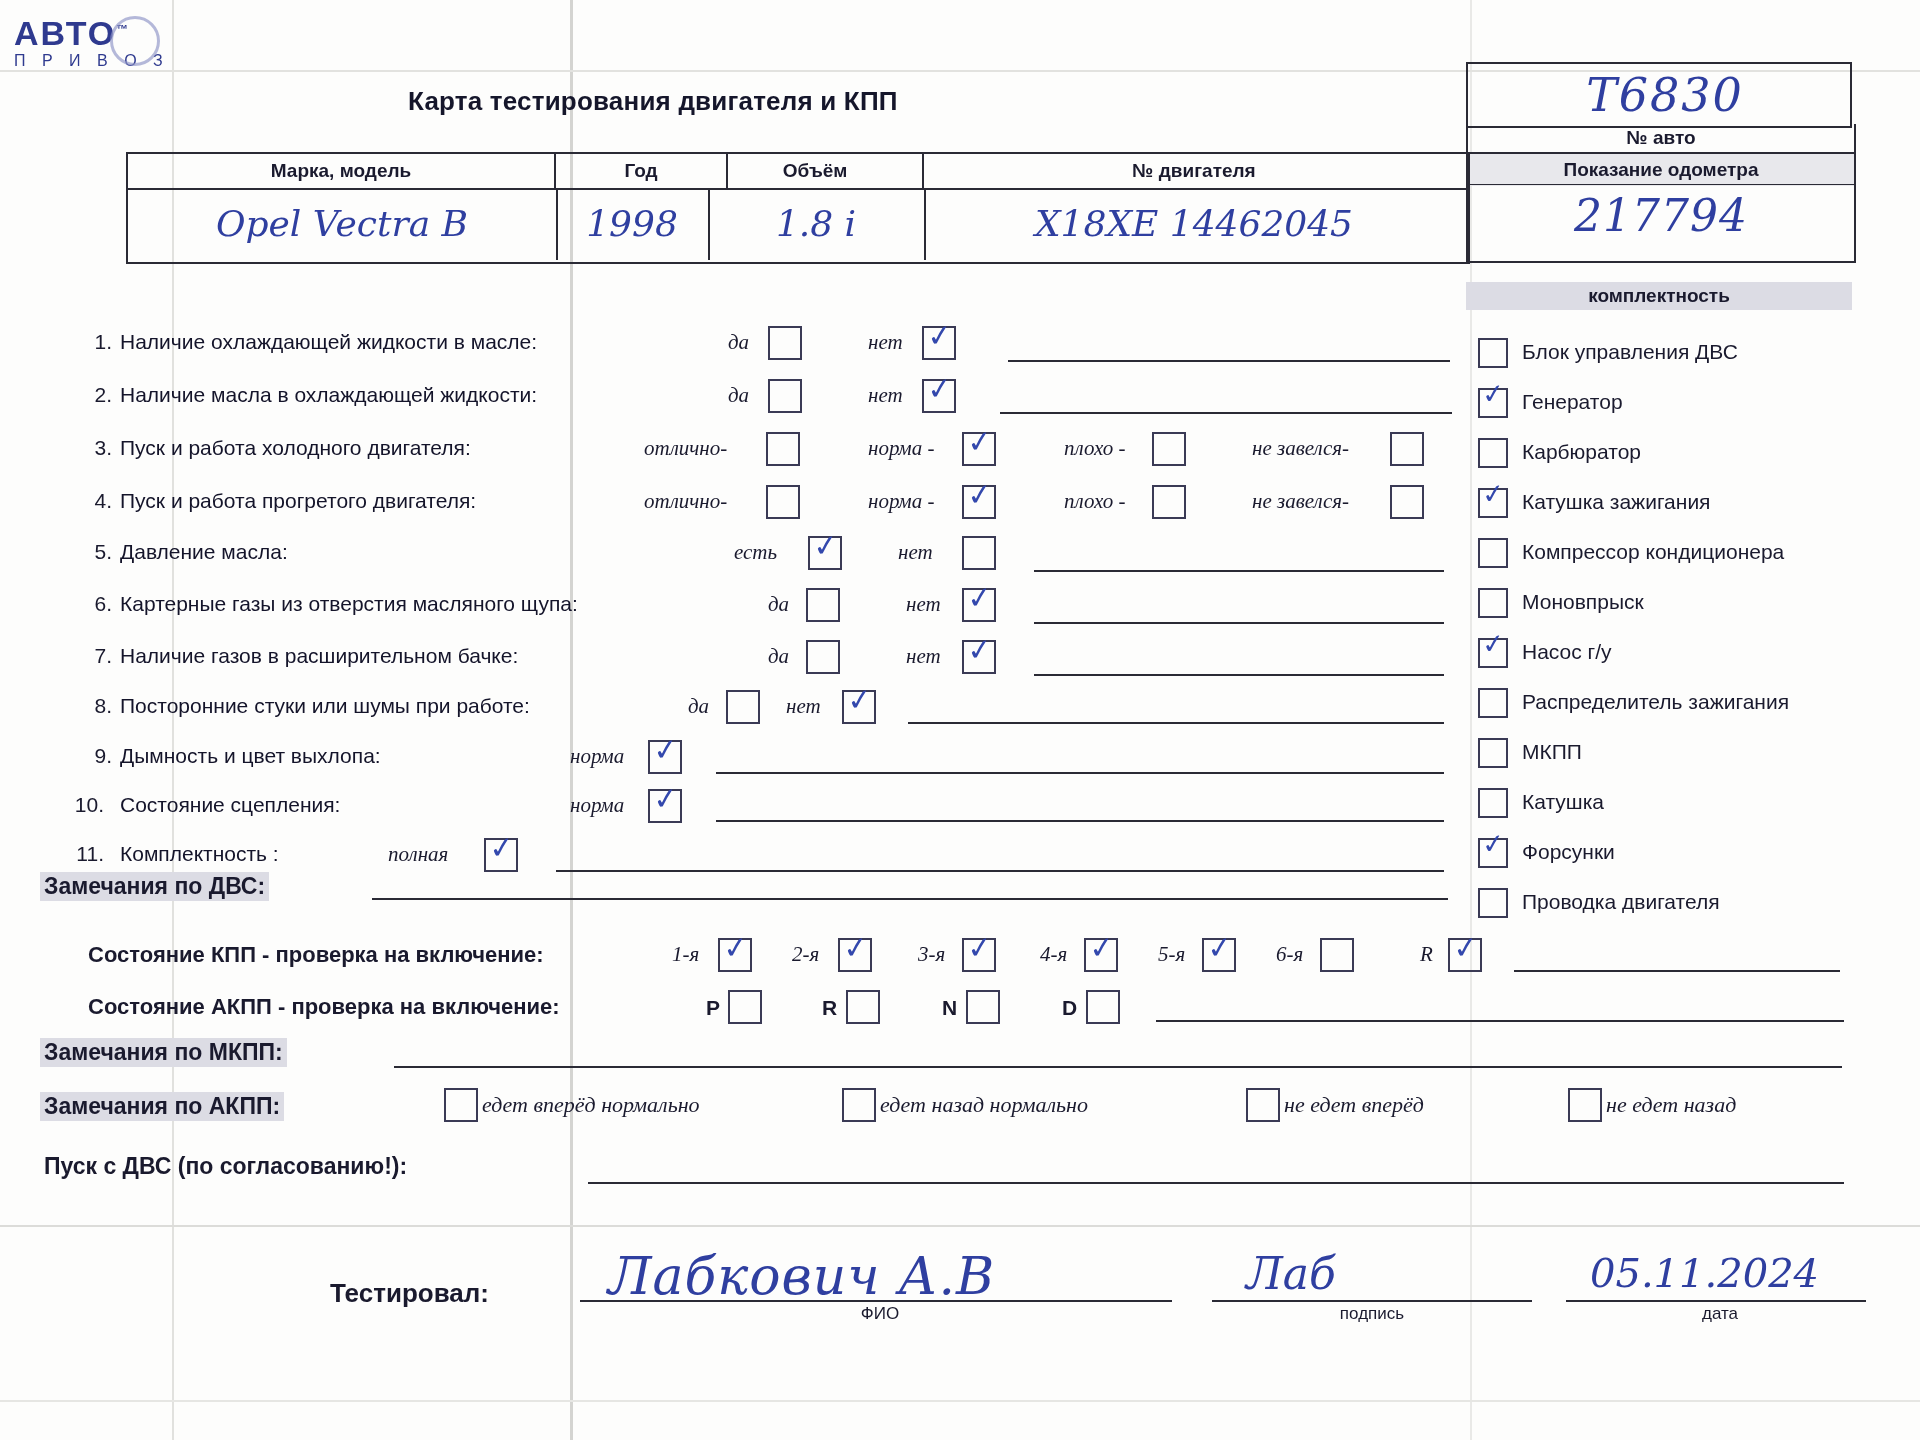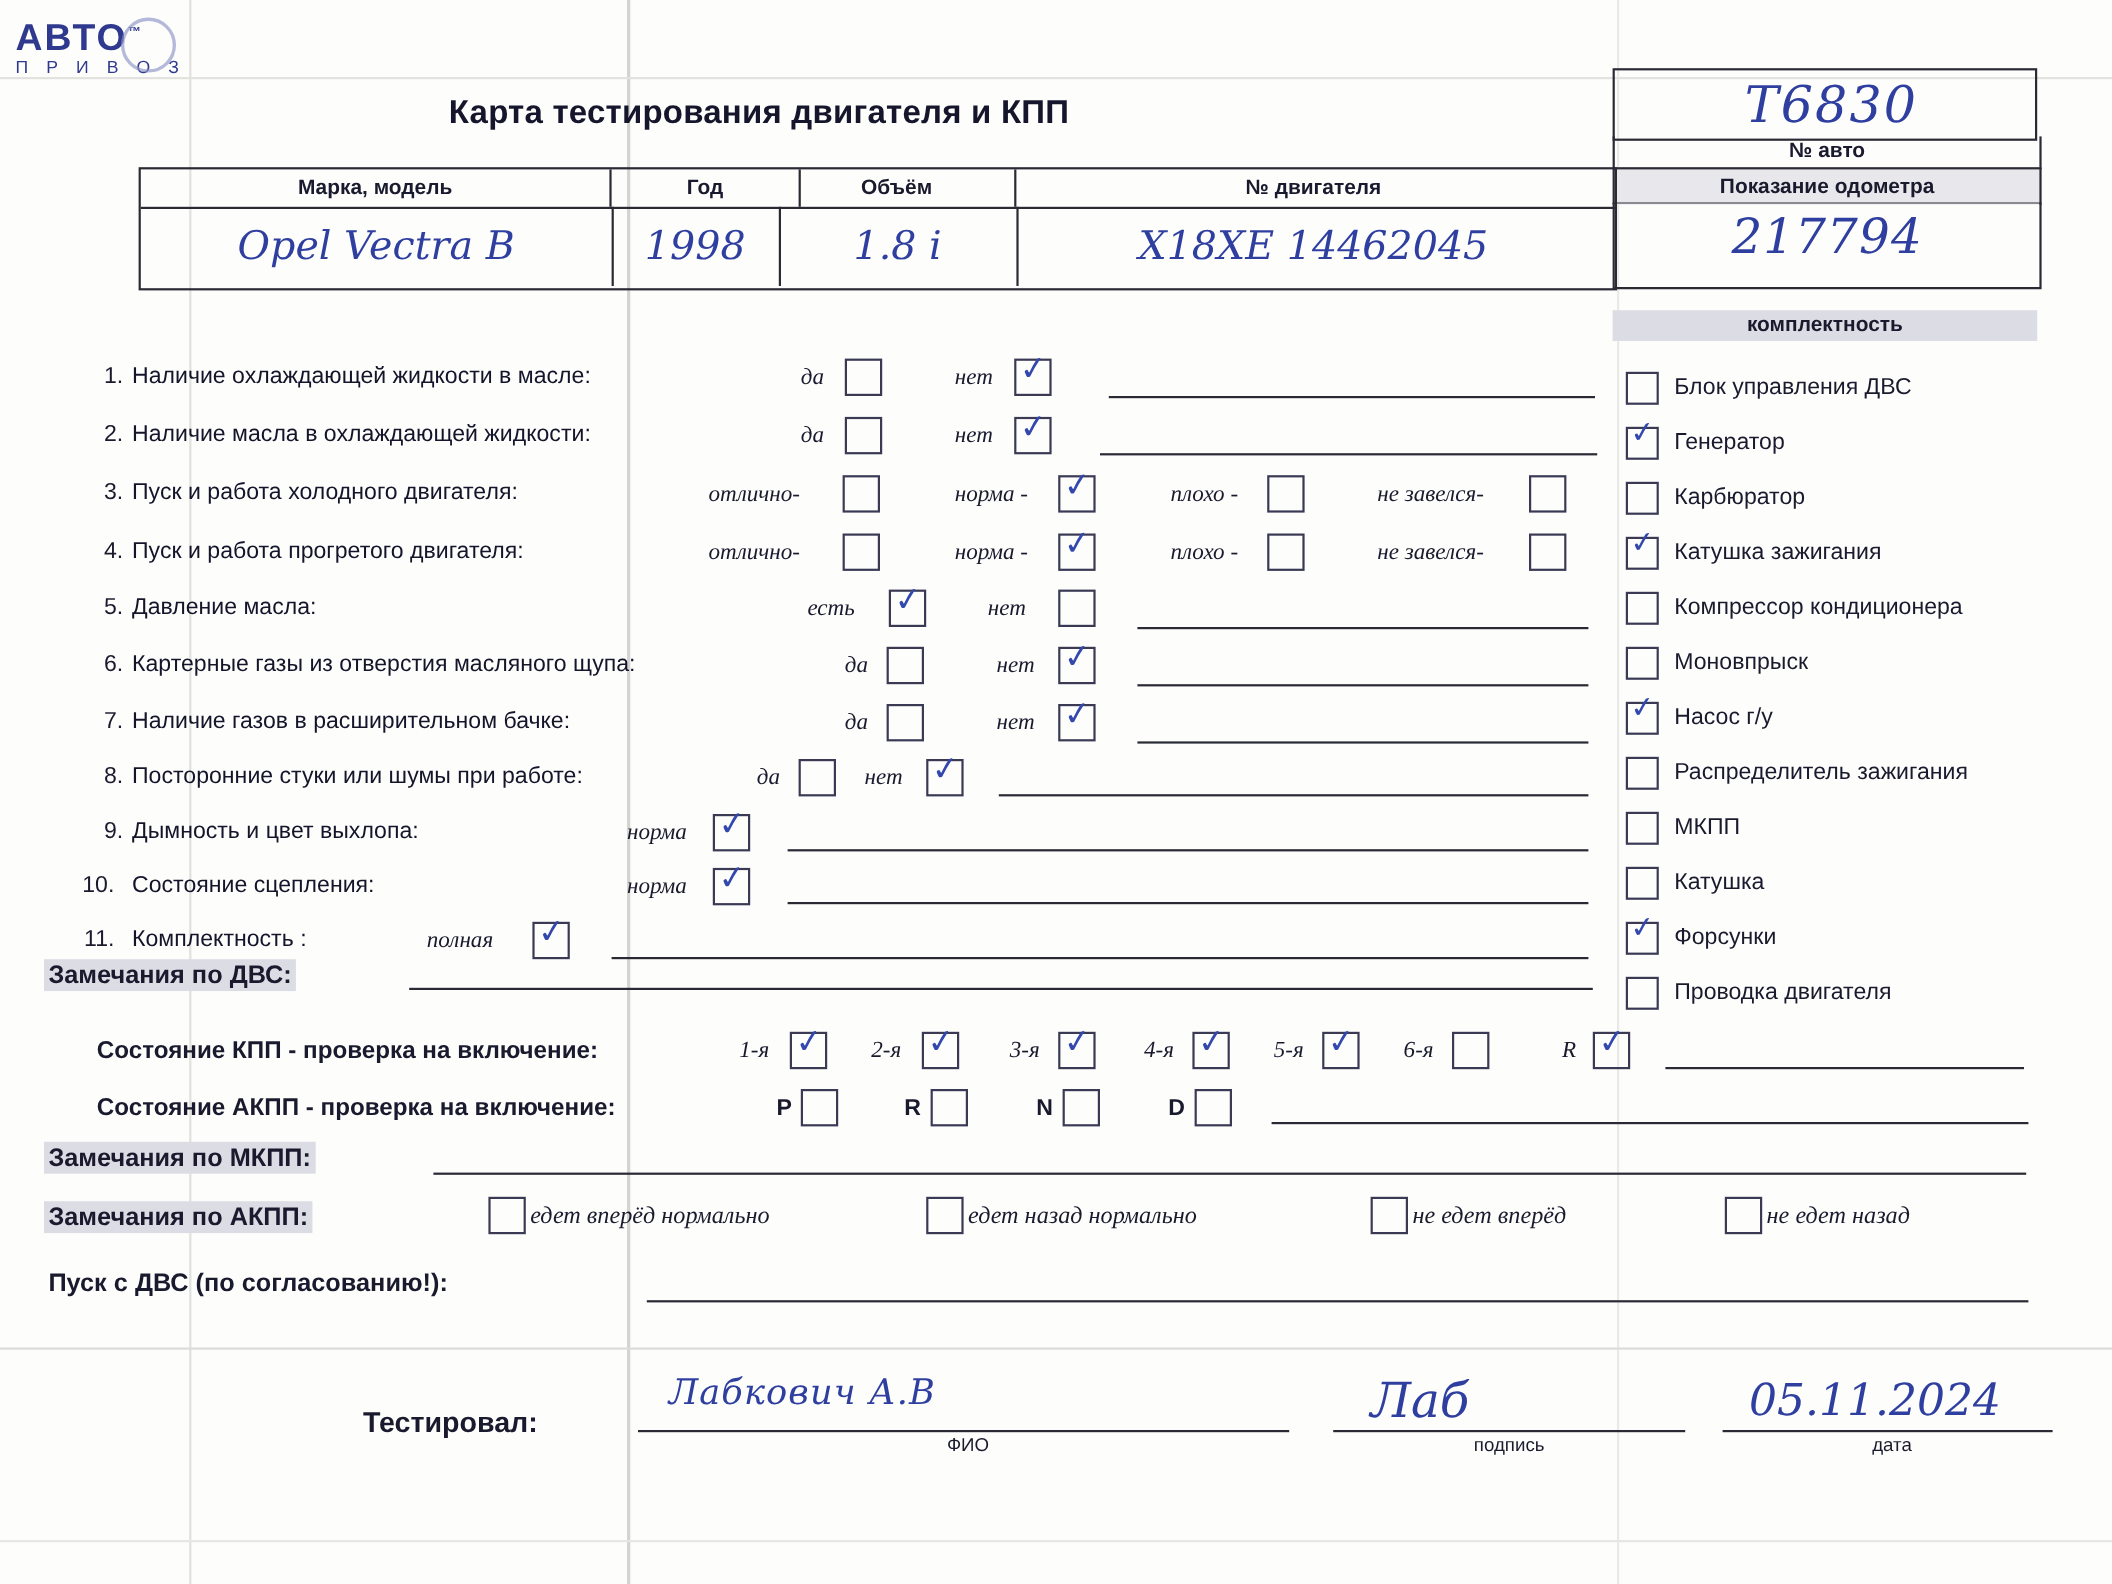--- a/index.html
+++ b/index.html
@@ -71,21 +71,21 @@
     width: 44px; height: 44px;
     border: 3px solid #8d93c6;
     border-radius: 50%;
     opacity: .65;
   }
 
   
   .title {
     position: absolute;
     left: 408px; top: 86px;
-    font-size: 30px;
+    font-size: 26px;
     font-weight: bold;
     color: #15162b;
     letter-spacing: .2px;
   }
 
   
   .carno-box {
     position: absolute;
     left: 1466px; top: 62px;
     width: 382px; height: 62px;
@@ -554,21 +554,21 @@
   <div class="akpp-opt" style="left:880px;top:1092px;">едет назад нормально</div>
   <div class="chk" style="left:1246px;top:1088px;"></div>
   <div class="akpp-opt" style="left:1284px;top:1092px;">не едет вперёд</div>
   <div class="chk" style="left:1568px;top:1088px;"></div>
   <div class="akpp-opt" style="left:1606px;top:1092px;">не едет назад</div>
 
   <div class="sect" style="left:40px;top:1152px;background:none;">Пуск с ДВС (по согласованию!):</div>
   <div class="rule" style="left:588px;top:1182px;width:1256px;"></div>
 
   <div class="foot-lab" style="left:330px;top:1278px;">Тестировал:</div>
-  <div class="sig" style="left:608px;top:1246px;font-size:32px;letter-spacing:1px;">Лабкович А.В</div>
+  <div class="sig" style="left:608px;top:1246px;font-size:52px;letter-spacing:1px;">Лабкович А.В</div>
   <div class="rule" style="left:580px;top:1300px;width:592px;height:2px;"></div>
   <div class="foot-sub" style="left:780px;top:1304px;width:200px;">ФИО</div>
 
   <div class="sig" style="left:1246px;top:1248px;font-size:44px;">Лаб</div>
   <div class="rule" style="left:1212px;top:1300px;width:320px;"></div>
   <div class="foot-sub" style="left:1272px;top:1304px;width:200px;">подпись</div>
 
   <div class="sig" style="left:1590px;top:1250px;font-size:40px;">05.11.2024</div>
   <div class="rule" style="left:1566px;top:1300px;width:300px;"></div>
   <div class="foot-sub" style="left:1620px;top:1304px;width:200px;">дата</div>

